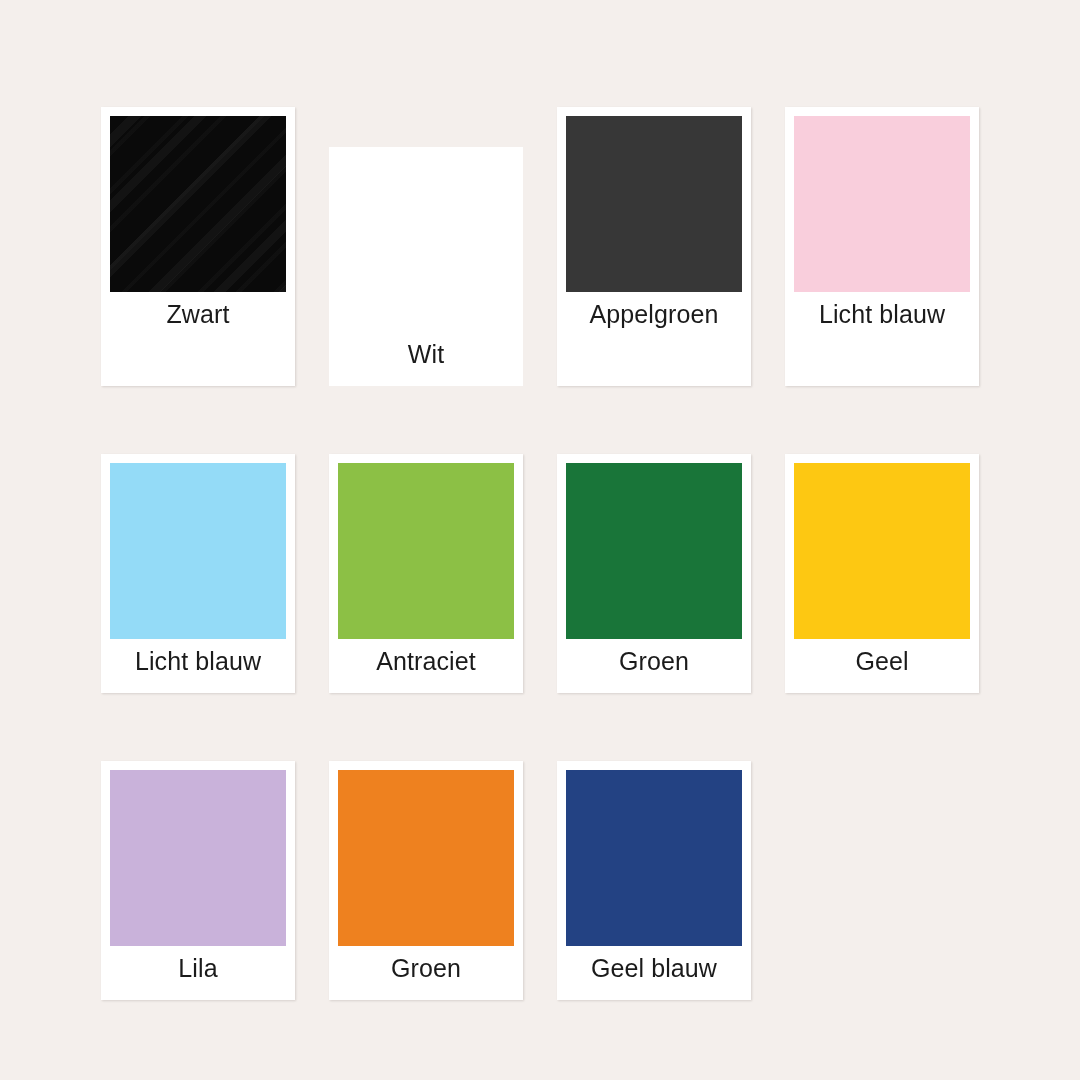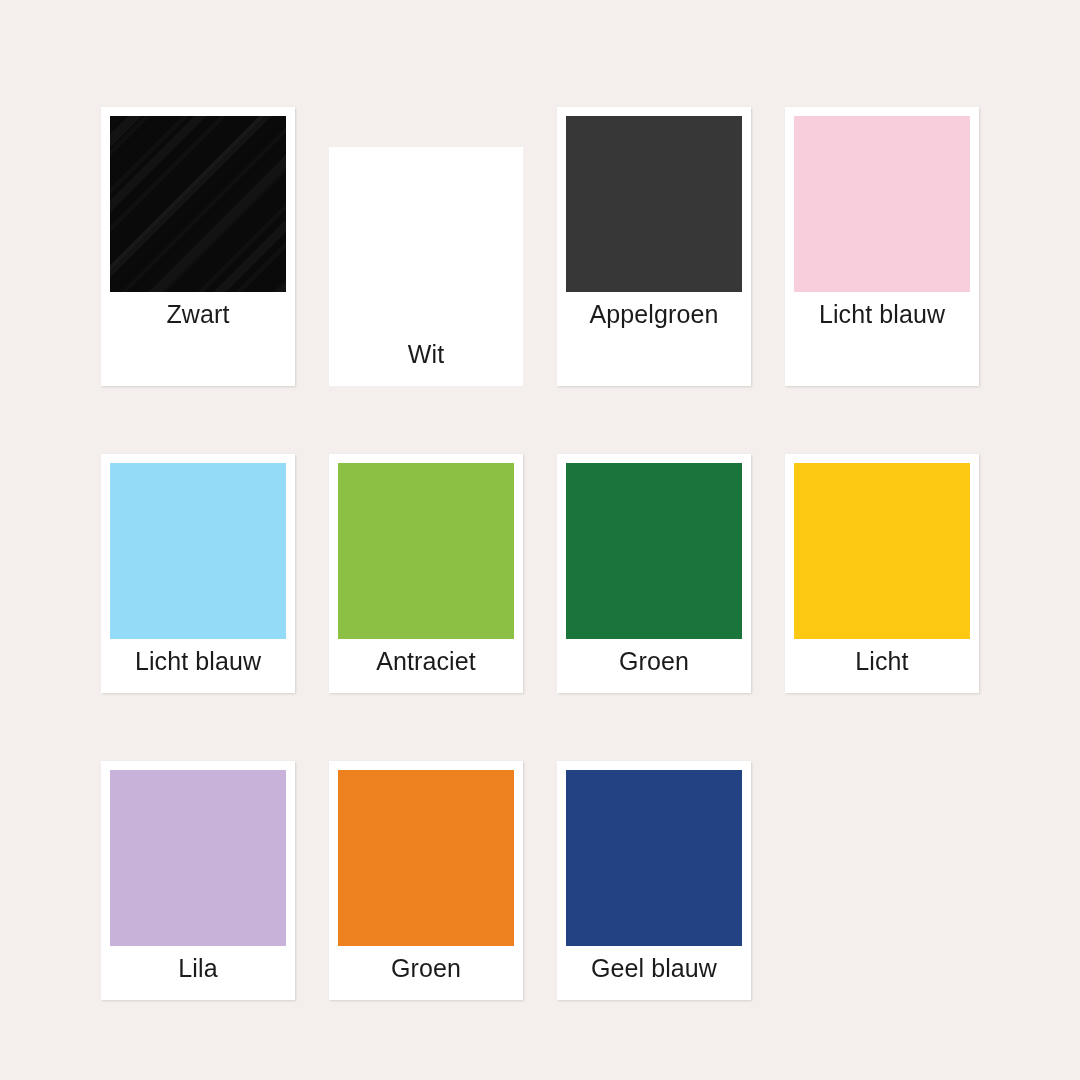--- a/index.html
+++ b/index.html
@@ -114,21 +114,21 @@
       <div class="card">
         <div class="swatch" style="background-color: rgb(140, 192, 69);"></div>
         <div class="card-label">Antraciet</div>
       </div>
       <div class="card">
         <div class="swatch" style="background-color: rgb(25, 117, 57);"></div>
         <div class="card-label">Groen</div>
       </div>
       <div class="card">
         <div class="swatch" style="background-color: rgb(253, 200, 18);"></div>
-        <div class="card-label">Licht</div>
+        <div class="card-label">Geel</div>
       </div>
       <div class="card">
         <div class="swatch" style="background-color: rgb(201, 178, 218);"></div>
         <div class="card-label">Lila</div>
       </div>
       <div class="card">
         <div class="swatch" style="background-color: rgb(238, 129, 31);"></div>
         <div class="card-label">Groen</div>
       </div>
       <div class="card">

